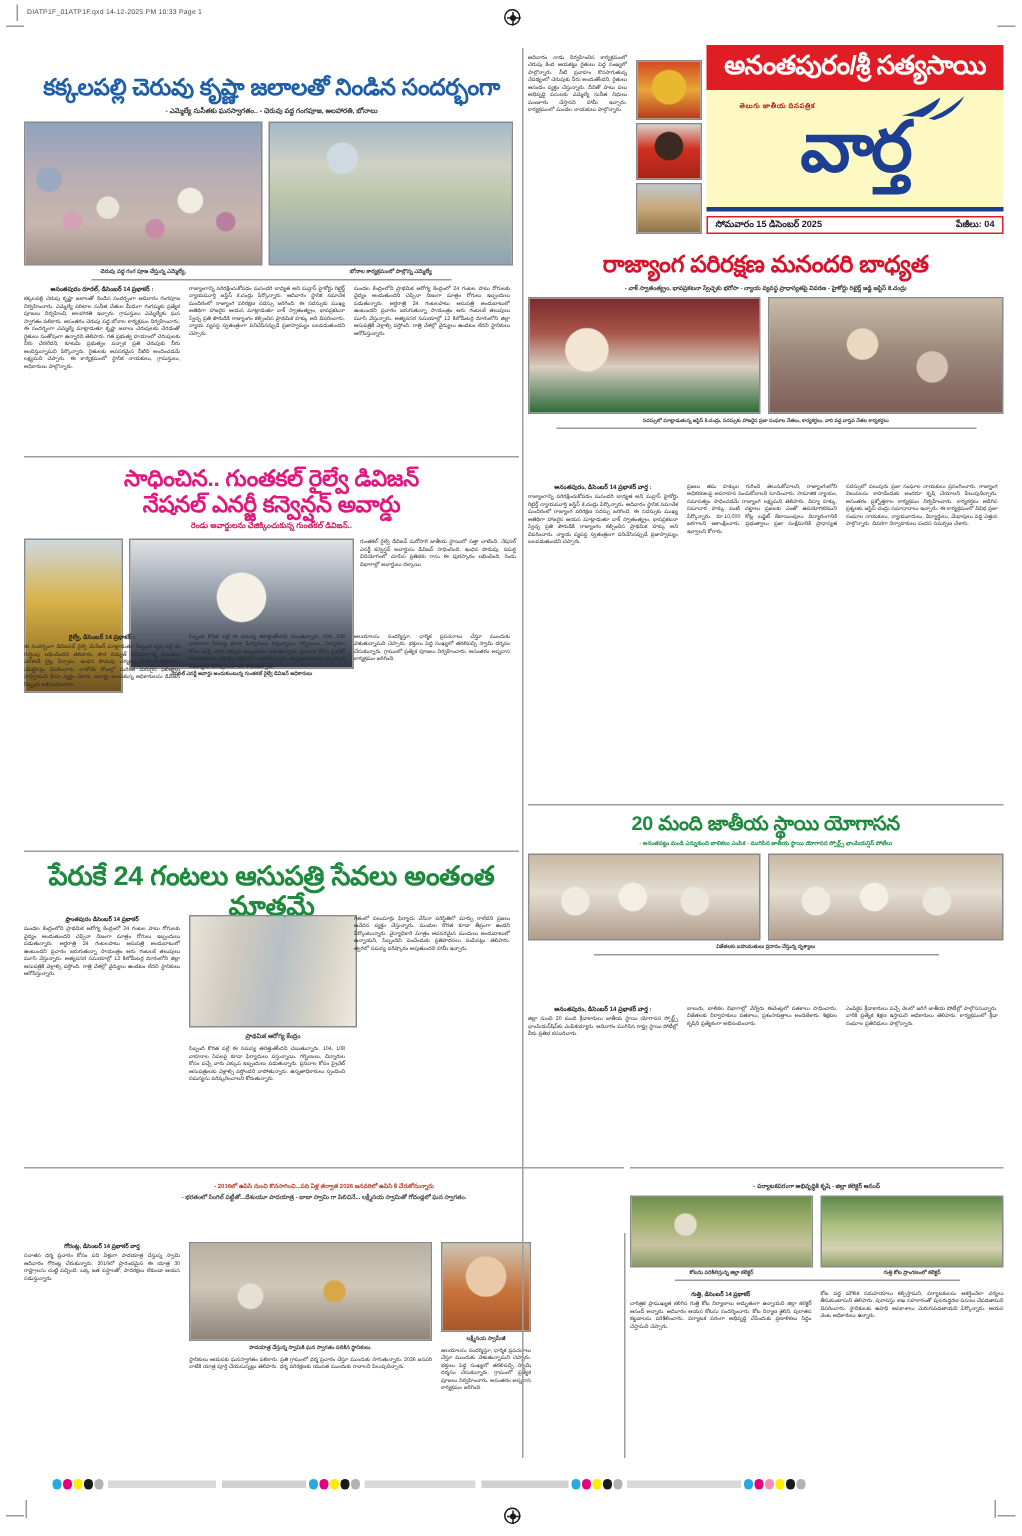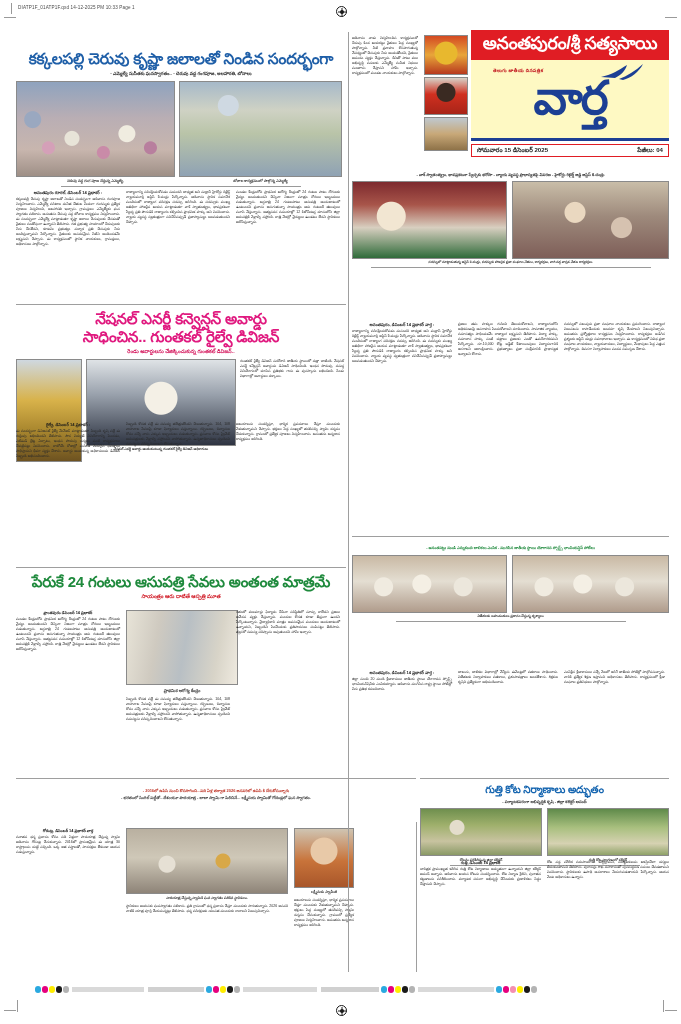--- a/index.html
+++ b/index.html
@@ -164,21 +164,21 @@
     <span class="reg-dot"></span>
   </div>
 <div style="position:absolute;left:4px;top:1010px;width:12px;height:1px;background:#9a9a9a;"></div>
 <div style="position:absolute;right:4px;top:1010px;width:12px;height:1px;background:#9a9a9a;"></div>
 <div style="position:absolute;left:17px;top:1000px;width:1px;height:12px;background:#9a9a9a;"></div>
 <div style="position:absolute;right:17px;top:1000px;width:1px;height:12px;background:#9a9a9a;"></div>
 
 <div class="page">
 
   <div class="masthead" style="left:412px;top:8px;width:245px;">
-    <div style="display:flex;align-items:center;">
+    <div style="display:flex;align-items:flex-end;">
       <div style="width:44px;display:flex;flex-direction:column;justify-content:space-between;">
         <div class="ph ganesh" style="height:40px;"></div>
         <div class="ph baba" style="height:38px;margin-top:2px;"></div>
         <div class="ph lion" style="height:34px;margin-top:2px;"></div>
       </div>
       <div style="flex:1;margin-left:3px;">
         <div class="mh-band tel" style="height:30px;font-size:17.5px;">అనంతపురం/శ్రీ సత్యసాయి</div>
         <div class="mh-logo-box" style="height:78px;position:relative;">
           <div class="mh-tag tel" style="position:absolute;left:22px;top:8px;">తెలుగు జాతీయ దినపత్రిక</div>
           <svg style="position:absolute;right:24px;top:2px;" width="46" height="20" viewBox="0 0 46 20">
@@ -215,41 +215,42 @@
       <div class="dateline tel">అనంతపురం రూరల్, డిసెంబర్ 14 ప్రభాకర్ :</div>
       <div class="body-col tel">కక్కలపల్లి చెరువు కృష్ణా జలాలతో నిండిన సందర్భంగా ఆదివారం గంగపూజ నిర్వహించారు. ఎమ్మెల్యే పరిటాల సునీత చేతుల మీదుగా గంగమ్మకు ప్రత్యేక పూజలు నిర్వహించి, అలహారతి ఇచ్చారు. గ్రామస్తులు ఎమ్మెల్యేకు ఘన స్వాగతం పలికారు. అనంతరం చెరువు వద్ద బోనాల కార్యక్రమం నిర్వహించారు. ఈ సందర్భంగా ఎమ్మెల్యే మాట్లాడుతూ కృష్ణా జలాలు చెరువులకు చేరడంతో రైతులు సంతోషంగా ఉన్నారని తెలిపారు. గత ప్రభుత్వ హయాంలో చెరువులకు నీరు చేరలేదని, కూటమి ప్రభుత్వం వచ్చాక ప్రతి చెరువుకు నీరు అందిస్తున్నామని పేర్కొన్నారు. రైతులకు అవసరమైన నీటిని అందించడమే లక్ష్యమని చెప్పారు. ఈ కార్యక్రమంలో స్థానిక నాయకులు, గ్రామస్తులు, అధికారులు పాల్గొన్నారు.</div>
     </div>
     <div style="width:104px;" class="body-col tel">రాజ్యాంగాన్ని పరిరక్షించుకోవడం మనందరి బాధ్యత అని మద్రాస్ హైకోర్టు రిటైర్డ్ న్యాయమూర్తి జస్టిస్ కె.చంద్రు పేర్కొన్నారు. ఆదివారం స్థానిక సమావేశ మందిరంలో రాజ్యాంగ పరిరక్షణ సదస్సు జరిగింది. ఈ సదస్సుకు ముఖ్య అతిథిగా హాజరైన ఆయన మాట్లాడుతూ వాక్ స్వాతంత్య్రం, భావప్రకటనా స్వేచ్ఛ ప్రతి పౌరుడికి రాజ్యాంగం కల్పించిన ప్రాథమిక హక్కు అని వివరించారు. న్యాయ వ్యవస్థ స్వతంత్రంగా పనిచేసినప్పుడే ప్రజాస్వామ్యం బలపడుతుందని చెప్పారు.</div>
     <div style="width:104px;" class="body-col tel">మండల కేంద్రంలోని ప్రాథమిక ఆరోగ్య కేంద్రంలో 24 గంటల పాటు రోగులకు వైద్యం అందుతుందని చెప్పినా నిజంగా మాత్రం రోగులు ఇబ్బందులు పడుతున్నారు. అర్ధరాత్రి 24 గంటలపాటు ఆసుపత్రి అందుబాటులో ఉంటుందని ప్రచారం జరుగుతున్నా సాయంత్రం ఆరు గంటలకే తలుపులు మూసి వేస్తున్నారు. అత్యవసర సమయాల్లో 12 కిలోమీటర్ల దూరంలోని జిల్లా ఆసుపత్రికి వెళ్లాల్సి వస్తోంది. రాత్రి వేళల్లో వైద్యులు ఉండటం లేదని స్థానికులు ఆరోపిస్తున్నారు.</div>
   </div>
 
   <div class="body-col tel" style="position:absolute;left:340px;top:14px;width:66px;height:120px;overflow:hidden;">ఆదివారం నాడు నిర్వహించిన కార్యక్రమంలో చెరువు కింద ఆయకట్టు రైతులు పెద్ద సంఖ్యలో పాల్గొన్నారు. నీటి ప్రవాహం కొనసాగుతున్న నేపథ్యంలో చెరువుకు నీరు అందుతోందని, రైతులు ఆనందం వ్యక్తం చేస్తున్నారు. దీనితో పాటు పలు అభివృద్ధి పనులకు ఎమ్మెల్యే సునీత నిధులు మంజూరు చేస్తానని హామీ ఇచ్చారు. కార్యక్రమంలో మండల నాయకులు పాల్గొన్నారు.</div>
 
   <div style="position:absolute;left:340px;top:146px;width:317px;">
+    <div class="hl hl-red tel">రాజ్యాంగ పరిరక్షణ మనందరి బాధ్యత</div>
     <div class="subhl tel" style="font-size:4.0px;">- వాక్ స్వాతంత్య్రం, భావప్రకటనా స్వేచ్ఛకు భరోసా - న్యాయ వ్యవస్థ ప్రాధాన్యతపై వివరణ - హైకోర్టు రిటైర్డ్ జడ్జి జస్టిస్ కె.చంద్రు</div>
     <div style="display:flex;gap:5px;margin-top:3px;">
       <div class="ph hall1" style="width:155px;height:78px;"></div>
       <div class="ph hall2" style="width:157px;height:78px;"></div>
     </div>
     <div class="cap tel" style="font-size:3.3px;">సదస్సులో మాట్లాడుతున్న జస్టిస్ కె.చంద్రు, సదస్సుకు హాజరైన ప్రజా సంఘాల నేతలు, కార్యకర్తలు, వారి వద్ద వాస్తవ నేతల కార్యకర్తలు</div>
     <div class="rule" style="width:280px;"></div>
   </div>
 
   <div style="position:absolute;left:340px;top:300px;width:317px;display:flex;gap:6px;">
     <div style="width:100px;">
       <div class="dateline tel">అనంతపురం, డిసెంబర్ 14 ప్రభాకర్ వార్త :</div>
       <div class="body-col tel">రాజ్యాంగాన్ని పరిరక్షించుకోవడం మనందరి బాధ్యత అని మద్రాస్ హైకోర్టు రిటైర్డ్ న్యాయమూర్తి జస్టిస్ కె.చంద్రు పేర్కొన్నారు. ఆదివారం స్థానిక సమావేశ మందిరంలో రాజ్యాంగ పరిరక్షణ సదస్సు జరిగింది. ఈ సదస్సుకు ముఖ్య అతిథిగా హాజరైన ఆయన మాట్లాడుతూ వాక్ స్వాతంత్య్రం, భావప్రకటనా స్వేచ్ఛ ప్రతి పౌరుడికి రాజ్యాంగం కల్పించిన ప్రాథమిక హక్కు అని వివరించారు. న్యాయ వ్యవస్థ స్వతంత్రంగా పనిచేసినప్పుడే ప్రజాస్వామ్యం బలపడుతుందని చెప్పారు.</div>
     </div>
     <div style="width:100px;" class="body-col tel">ప్రజలు తమ హక్కుల గురించి తెలుసుకోవాలని, రాజ్యాంగంలోని అధికరణలపై అవగాహన పెంచుకోవాలని సూచించారు. సామాజిక న్యాయం, సమానత్వం సాధించడమే రాజ్యాంగ లక్ష్యమని తెలిపారు. విద్యా హక్కు, సమాచార హక్కు వంటి చట్టాలు ప్రజలకు ఎంతో ఉపయోగకరమని పేర్కొన్నారు. రూ.10,000 కోట్ల బడ్జెట్ కేటాయింపులు విద్యారంగానికి జరగాలని ఆకాంక్షించారు. ప్రభుత్వాలు ప్రజా సంక్షేమానికి ప్రాధాన్యత ఇవ్వాలని కోరారు.</div>
     <div style="width:101px;" class="body-col tel">సదస్సులో పలువురు ప్రజా సంఘాల నాయకులు ప్రసంగించారు. రాజ్యాంగ విలువలను కాపాడేందుకు అందరూ కృషి చేయాలని పిలుపునిచ్చారు. అనంతరం ప్రశ్నోత్తరాల కార్యక్రమం నిర్వహించారు. కార్యకర్తలు అడిగిన ప్రశ్నలకు జస్టిస్ చంద్రు సమాధానాలు ఇచ్చారు. ఈ కార్యక్రమంలో వివిధ ప్రజా సంఘాల నాయకులు, న్యాయవాదులు, విద్యార్థులు, మేధావులు పెద్ద ఎత్తున పాల్గొన్నారు. చివరగా నిర్వాహకులు వందన సమర్పణ చేశారు.</div>
   </div>
 
   <div style="position:absolute;left:4px;top:288px;width:330px;">
+    <div class="hl hl-pink tel" style="margin-top:1px;">సాధించిన.. గుంతకల్ రైల్వే డివిజన్</div>
     <div class="hl hl-pink tel">నేషనల్ ఎనర్జీ కన్వెన్షన్ అవార్డు</div>
-    <div class="hl hl-pink tel" style="margin-top:1px;">సాధించిన.. గుంతకల్ రైల్వే డివిజన్</div>
     <div class="subhl tel" style="color:#d4145a;font-size:5.2px;">రెండు అవార్డులను చేజిక్కించుకున్న గుంతకల్ డివిజన్..</div>
     <div style="display:flex;gap:4px;margin-top:4px;">
       <div class="ph trophy" style="width:66px;height:103px;"></div>
       <div style="width:150px;">
         <div class="ph award" style="width:150px;height:87px;"></div>
         <div class="cap tel" style="font-size:3.4px;">నేషనల్ ఎనర్జీ అవార్డు అందుకుంటున్న గుంతకల్ రైల్వే డివిజన్ అధికారులు</div>
       </div>
       <div class="body-col tel" style="width:104px;">గుంతకల్ రైల్వే డివిజన్ మరోసారి జాతీయ స్థాయిలో సత్తా చాటింది. నేషనల్ ఎనర్జీ కన్వెన్షన్ అవార్డును డివిజన్ సాధించింది. ఇంధన పొదుపు, సమర్థ వినియోగంలో చూపిన ప్రతిభకు గాను ఈ పురస్కారం లభించింది. రెండు విభాగాల్లో అవార్డులు దక్కాయి.</div>
     </div>
   </div>
@@ -257,40 +258,41 @@
   <div style="position:absolute;left:4px;top:400px;width:330px;display:flex;gap:6px;">
     <div style="width:104px;">
       <div class="dateline tel">రైల్వే, డిసెంబర్ 14 ప్రభాకర్ :</div>
       <div class="body-col tel">ఈ సందర్భంగా డివిజనల్ రైల్వే మేనేజర్ మాట్లాడుతూ సిబ్బంది కృషి వల్లే ఈ గుర్తింపు లభించిందని తెలిపారు. సౌర విద్యుత్ వినియోగాన్ని పెంచడం, ఎల్ఈడీ లైట్ల ఏర్పాటు, ఇంధన పొదుపు చర్యలు వంటి కార్యక్రమాలు చేపట్టినట్లు వివరించారు. రాబోయే రోజుల్లో మరింత మెరుగైన ఫలితాలు సాధిస్తామని ధీమా వ్యక్తం చేశారు. అవార్డు అందుకున్న అధికారులను డివిజన్ సిబ్బంది అభినందించారు.</div>
     </div>
     <div style="width:104px;" class="body-col tel">సిబ్బంది కొరత వల్లే ఈ సమస్య తలెత్తుతోందని చెబుతున్నారు. 104, 108 వాహనాల సేవలపై కూడా ఫిర్యాదులు వస్తున్నాయి. గర్భిణులు, చిన్నారుల కోసం వచ్చే వారు ఎక్కువ ఇబ్బందులు పడుతున్నారు. ప్రసవాల కోసం ప్రైవేట్ ఆసుపత్రులకు వెళ్లాల్సి వస్తోందని వాపోతున్నారు. ఉన్నతాధికారులు స్పందించి సమస్యను పరిష్కరించాలని కోరుతున్నారు.</div>
     <div style="width:104px;" class="body-col tel">ఆలయాలను సందర్శిస్తూ, ధార్మిక ప్రవచనాలు చేస్తూ ముందుకు వెళుతున్నామని చెప్పారు. భక్తులు పెద్ద సంఖ్యలో తరలివచ్చి స్వామి దర్శనం చేసుకున్నారు. గ్రామంలో ప్రత్యేక పూజలు నిర్వహించారు. అనంతరం అన్నదాన కార్యక్రమం జరిగింది.</div>
   </div>
 
   <div style="position:absolute;left:340px;top:520px;width:317px;">
+    <div class="hl hl-green2 tel">20 మంది జాతీయ స్థాయి యోగాసన</div>
     <div class="subhl tel subhl-grn" style="font-size:3.8px;">- అనంతపట్టు మండి ఎన్నుకుంది బాలికలు ఎంపిక - ముగిసిన జాతీయ స్థాయి యోగాసన స్పోర్ట్స్ ఛాంపియన్షిప్ పోటీలు</div>
     <div style="display:flex;gap:5px;margin-top:3px;">
       <div class="ph grp" style="width:155px;height:58px;"></div>
       <div class="ph grp" style="width:157px;height:58px;"></div>
     </div>
     <div class="cap tel" style="font-size:3.4px;">విజేతలకు బహుమతులు ప్రదానం చేస్తున్న దృశ్యాలు</div>
     <div class="rule" style="width:230px;"></div>
   </div>
 
   <div style="position:absolute;left:340px;top:648px;width:317px;display:flex;gap:6px;">
     <div style="width:100px;">
       <div class="dateline tel">అనంతపురం, డిసెంబర్ 14 ప్రభాకర్ వార్త :</div>
       <div class="body-col tel">జిల్లా నుంచి 20 మంది క్రీడాకారులు జాతీయ స్థాయి యోగాసన స్పోర్ట్స్ ఛాంపియన్‌షిప్‌కు ఎంపికయ్యారు. ఆదివారం ముగిసిన రాష్ట్ర స్థాయి పోటీల్లో వీరు ప్రతిభ కనబరిచారు.</div>
     </div>
     <div style="width:100px;" class="body-col tel">బాలురు, బాలికల విభాగాల్లో వేర్వేరు ఈవెంట్లలో పతకాలు సాధించారు. విజేతలకు నిర్వాహకులు పతకాలు, ప్రశంసాపత్రాలు అందజేశారు. శిక్షకుల కృషిని ప్రత్యేకంగా అభినందించారు.</div>
     <div style="width:101px;" class="body-col tel">ఎంపికైన క్రీడాకారులు వచ్చే నెలలో జరిగే జాతీయ పోటీల్లో పాల్గొననున్నారు. వారికి ప్రత్యేక శిక్షణ ఇస్తామని అధికారులు తెలిపారు. కార్యక్రమంలో క్రీడా సంఘాల ప్రతినిధులు పాల్గొన్నారు.</div>
   </div>
 
   <div style="position:absolute;left:4px;top:552px;width:330px;">
-    <div class="hl hl-green tel" style="font-size:15px;">పేరుకే 24 గంటలు ఆసుపత్రి సేవలు అంతంత మాత్రమే</div>
+    <div class="hl hl-green tel" style="font-size:18px;">పేరుకే 24 గంటలు ఆసుపత్రి సేవలు అంతంత మాత్రమే</div>
     <div class="subhl tel subhl-red">సాయంత్రం ఆరు దాటితే ఆస్పత్రి మూత</div>
   </div>
 
   <div style="position:absolute;left:4px;top:588px;width:330px;display:flex;gap:6px;">
     <div style="width:104px;">
       <div class="dateline tel" style="font-size:3.9px;">ఫ్రాంతపురం డిసెంబర్ 14 ప్రభాకర్</div>
       <div class="body-col tel">మండల కేంద్రంలోని ప్రాథమిక ఆరోగ్య కేంద్రంలో 24 గంటల పాటు రోగులకు వైద్యం అందుతుందని చెప్పినా నిజంగా మాత్రం రోగులు ఇబ్బందులు పడుతున్నారు. అర్ధరాత్రి 24 గంటలపాటు ఆసుపత్రి అందుబాటులో ఉంటుందని ప్రచారం జరుగుతున్నా సాయంత్రం ఆరు గంటలకే తలుపులు మూసి వేస్తున్నారు. అత్యవసర సమయాల్లో 12 కిలోమీటర్ల దూరంలోని జిల్లా ఆసుపత్రికి వెళ్లాల్సి వస్తోంది. రాత్రి వేళల్లో వైద్యులు ఉండటం లేదని స్థానికులు ఆరోపిస్తున్నారు.</div>
     </div>
     <div style="width:104px;">
       <div class="ph corridor" style="width:112px;height:75px;margin-bottom:1px;"></div>
@@ -316,21 +318,20 @@
       <div class="body-col tel" style="margin-top:3px;">స్థానికులు ఆయనకు ఘనస్వాగతం పలికారు. ప్రతి గ్రామంలో ధర్మ ప్రచారం చేస్తూ ముందుకు సాగుతున్నారు. 2026 జనవరి నాటికి యాత్ర పూర్తి చేయనున్నట్లు తెలిపారు. ధర్మ పరిరక్షణకు యువత ముందుకు రావాలని పిలుపునిచ్చారు.</div>
     </div>
     <div style="width:60px;">
       <div class="ph saint" style="width:60px;height:60px;"></div>
       <div class="cap tel" style="font-size:3.6px;">లక్ష్మీనయ స్వామీజీ</div>
       <div class="body-col tel" style="margin-top:3px;">ఆలయాలను సందర్శిస్తూ, ధార్మిక ప్రవచనాలు చేస్తూ ముందుకు వెళుతున్నామని చెప్పారు. భక్తులు పెద్ద సంఖ్యలో తరలివచ్చి స్వామి దర్శనం చేసుకున్నారు. గ్రామంలో ప్రత్యేక పూజలు నిర్వహించారు. అనంతరం అన్నదాన కార్యక్రమం జరిగింది.</div>
     </div>
   </div>
 
   <div style="position:absolute;left:408px;top:762px;width:249px;">
-    <div class="hl hl-blue2 tel">గుత్తి కోట నిర్మాణాలు అద్భుతం</div>
     <div class="subhl tel" style="font-size:4.0px;color:#333;">- పర్యాటకపరంగా అభివృద్ధికి కృషి  -  జిల్లా కలెక్టర్ ఆనంద్</div>
     <div style="display:flex;gap:5px;margin-top:3px;">
       <div style="width:122px;">
         <div class="ph field" style="width:122px;height:48px;"></div>
         <div class="cap tel" style="font-size:3.5px;">కోటను పరిశీలిస్తున్న జిల్లా కలెక్టర్</div>
       </div>
       <div style="width:122px;">
         <div class="ph field2" style="width:122px;height:48px;"></div>
         <div class="cap tel" style="font-size:3.5px;">గుత్తి కోట ప్రాంగణంలో కలెక్టర్</div>
       </div>

